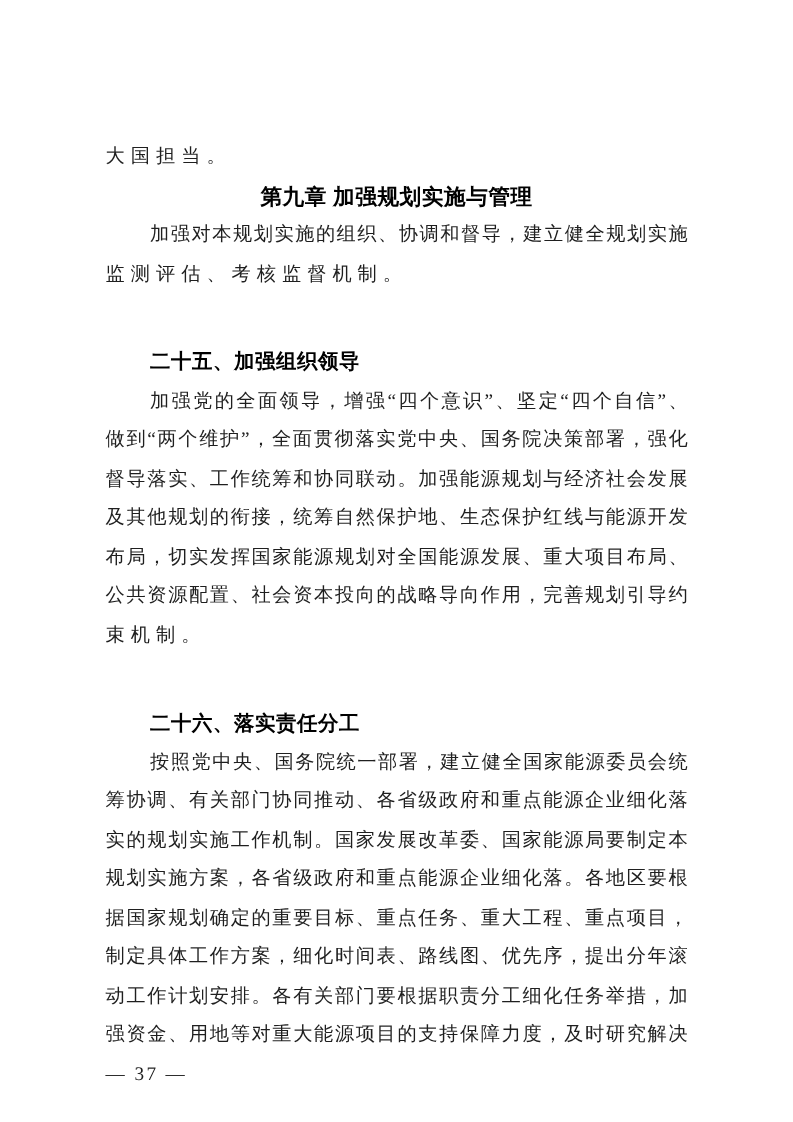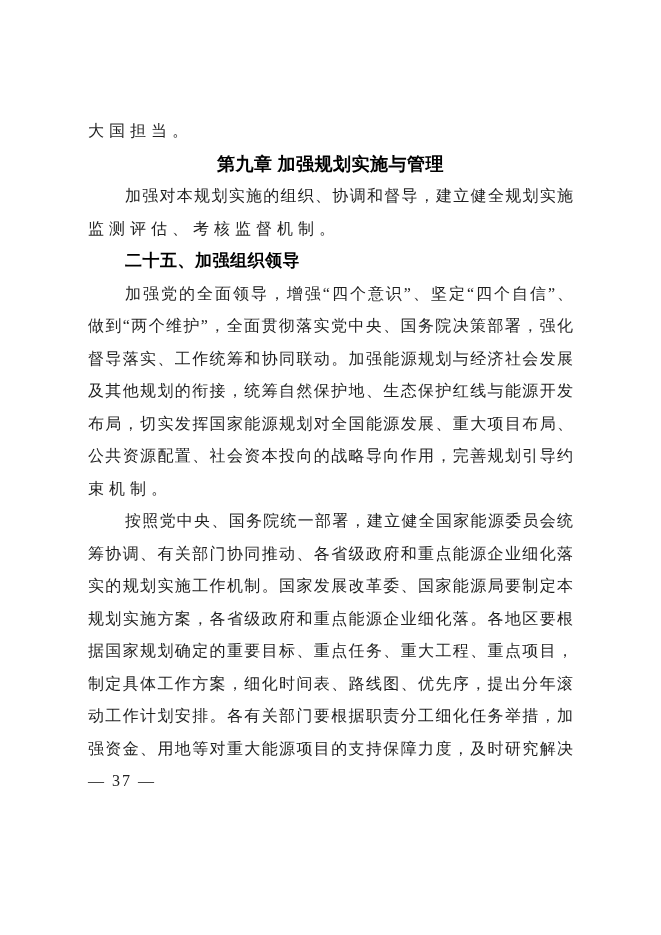--- a/index.html
+++ b/index.html
@@ -44,20 +44,21 @@
     letter-spacing: 0.5px;
   }
   .section-heading {
     font-size: 17px;
     line-height: 32.5px;
     font-weight: bold;
     padding-left: 37px;
     color: #000000;
     font-family: "Liberation Sans", sans-serif;
     letter-spacing: 0.5px;
+    margin-top: 41px;
   }
   .page-number {
     font-size: 16px;
     line-height: 32.5px;
     text-align: left;
     letter-spacing: 2px;
     color: #1f1f1f;
   }
 </style>
 </head>
@@ -80,20 +81,21 @@
     <div class="para">
         <div class="line indent">加强党的全面领导，增强“四个意识”、坚定“四个自信”、</div>
         <div class="line">做到“两个维护”，全面贯彻落实党中央、国务院决策部署，强化</div>
         <div class="line">督导落实、工作统筹和协同联动。加强能源规划与经济社会发展</div>
         <div class="line">及其他规划的衔接，统筹自然保护地、生态保护红线与能源开发</div>
         <div class="line">布局，切实发挥国家能源规划对全国能源发展、重大项目布局、</div>
         <div class="line">公共资源配置、社会资本投向的战略导向作用，完善规划引导约</div>
         <div class="line lastline">束机制。</div>
       </div>
 
+    <div class="section-heading">二十六、落实责任分工</div>
 
     <div class="para">
         <div class="line indent">按照党中央、国务院统一部署，建立健全国家能源委员会统</div>
         <div class="line">筹协调、有关部门协同推动、各省级政府和重点能源企业细化落</div>
         <div class="line">实的规划实施工作机制。国家发展改革委、国家能源局要制定本</div>
         <div class="line">规划实施方案，各省级政府和重点能源企业细化落。各地区要根</div>
         <div class="line">据国家规划确定的重要目标、重点任务、重大工程、重点项目，</div>
         <div class="line">制定具体工作方案，细化时间表、路线图、优先序，提出分年滚</div>
         <div class="line">动工作计划安排。各有关部门要根据职责分工细化任务举措，加</div>
         <div class="line">强资金、用地等对重大能源项目的支持保障力度，及时研究解决</div>

